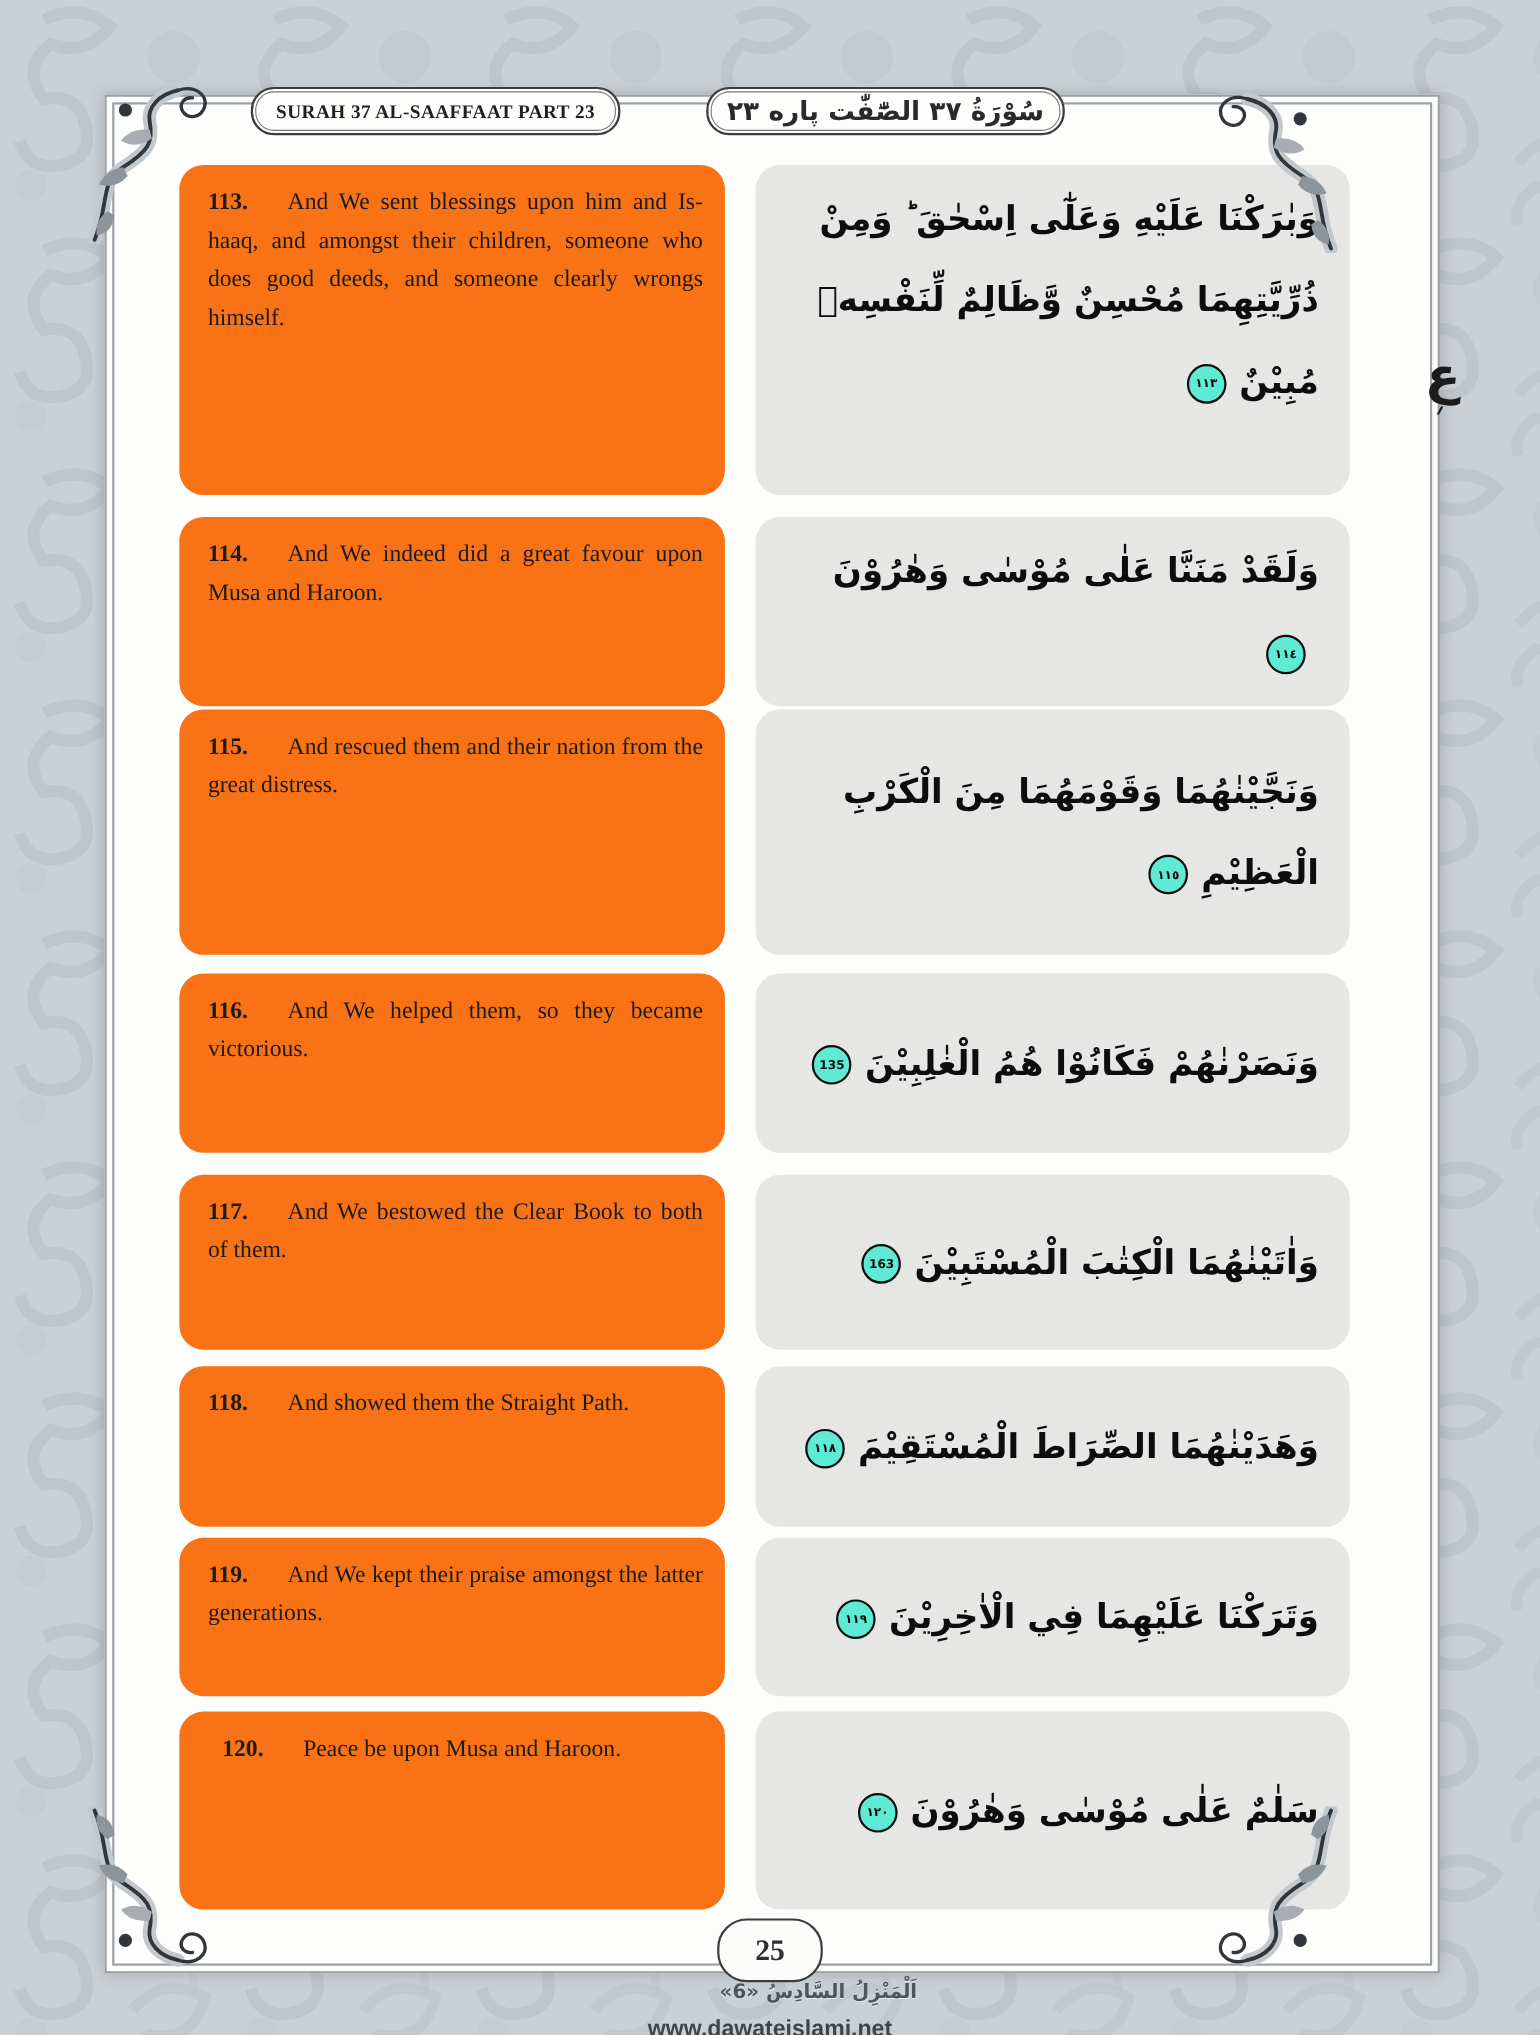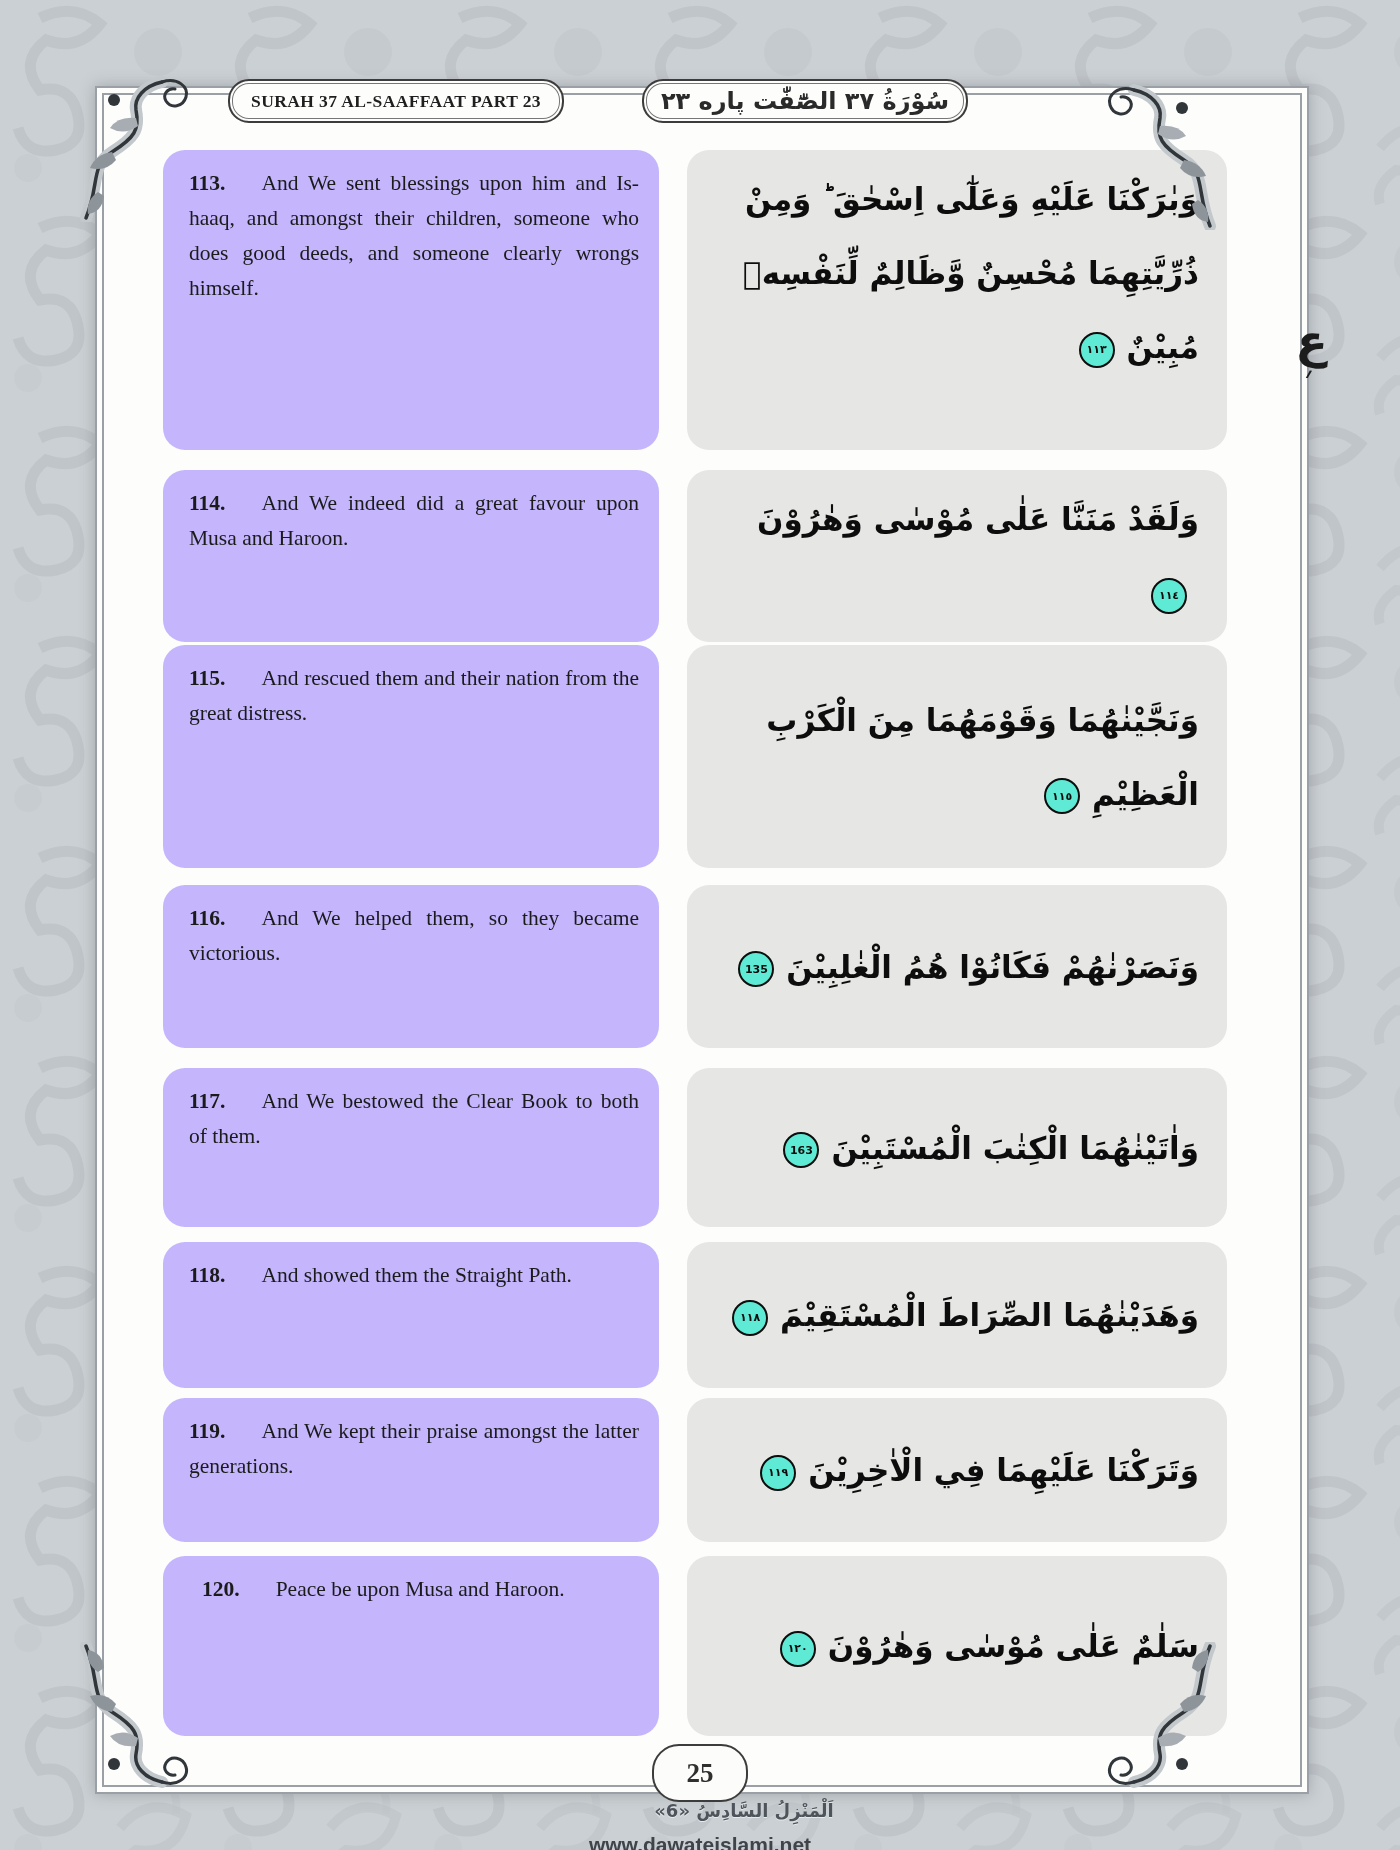--- a/index.html
+++ b/index.html
@@ -27,21 +27,21 @@
     display:flex;align-items:center;justify-content:center;text-align:center;
   }
   .pill.left{left:228px;top:79px;width:332px;height:40px;
     font-weight:bold;font-size:17.5px;letter-spacing:.4px;color:#1f1f1f;}
   .pill.right{left:642px;top:79px;width:322px;height:40px;
     font-family:"DejaVu Sans",sans-serif;font-weight:bold;font-size:24px;color:#2a2a2a;direction:rtl;}
 
   
   .row{position:absolute;left:68px;width:1064px;display:flex;gap:28px;z-index:3;}
   .ebox{
-    width:496px;box-sizing:border-box;background:#c4b5fd;border-radius:22px;
+    width:496px;box-sizing:border-box;background:#f97316;border-radius:22px;
     padding:16px 20px 10px 26px;
     font-size:21.5px;line-height:35px;text-align:justify;color:#1b1b1b;
   }
   .ebox .vnum{font-weight:bold;}
   .ebox .tabgap{display:inline-block;width:36px;}
   .abox{
     flex:1;box-sizing:border-box;background:#e6e6e4;border-radius:22px;
     padding:12px 28px 12px 22px;direction:rtl;text-align:right;
     font-family:"DejaVu Sans",sans-serif;font-weight:bold;
     font-size:31px;line-height:74px;color:#0d0d0d;

